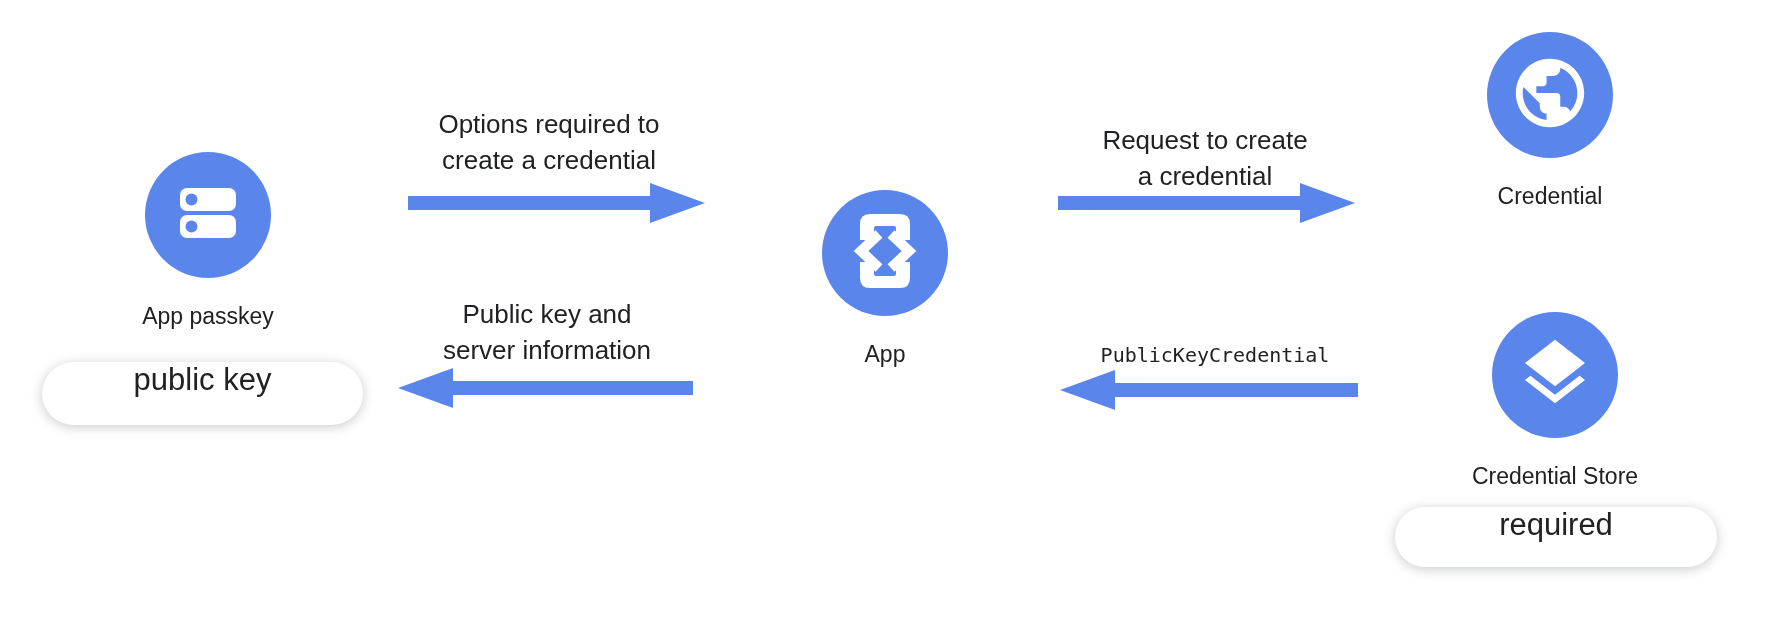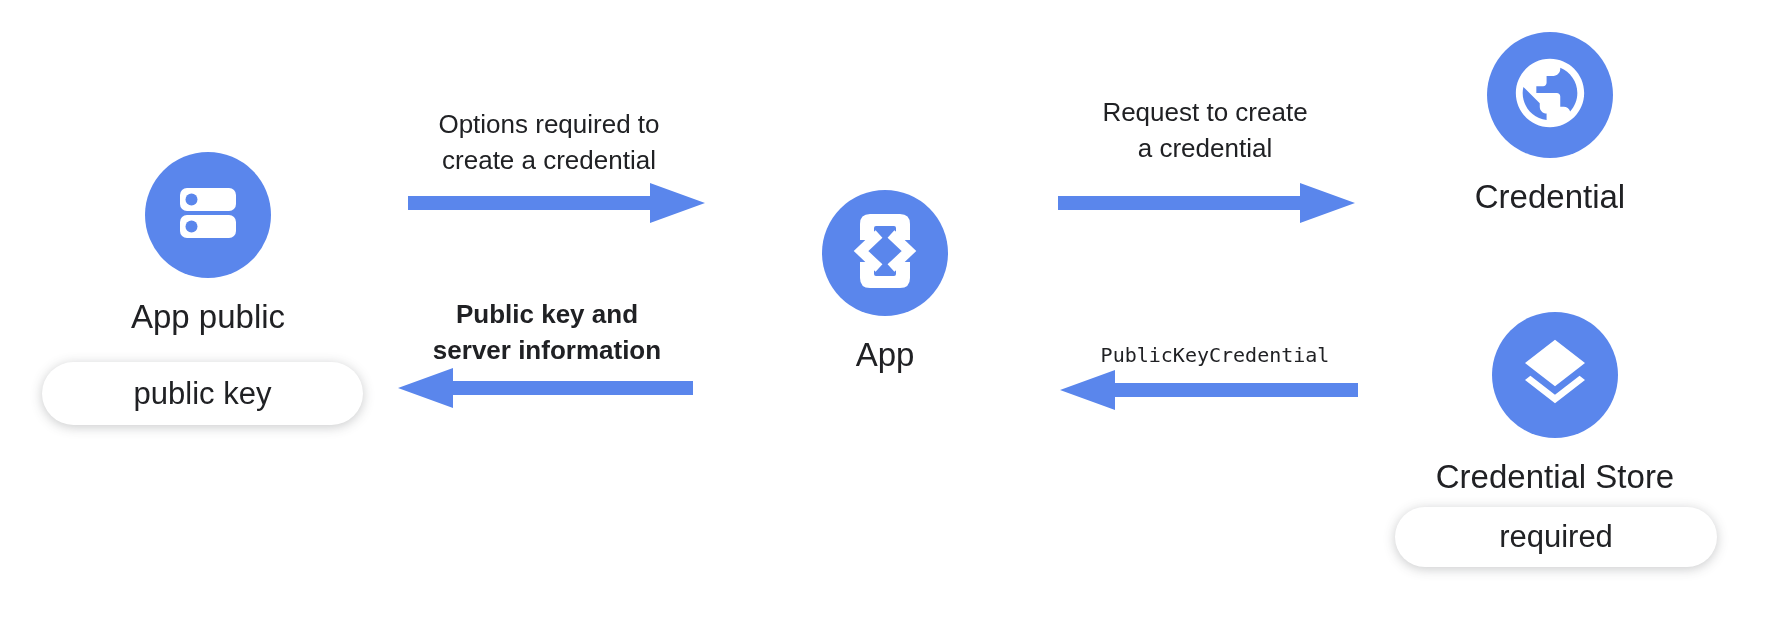--- a/index.html
+++ b/index.html
@@ -28,33 +28,33 @@
     height: 126px;
     border-radius: 50%;
     background: var(--accent-blue);
     display: flex;
     align-items: center;
     justify-content: center;
     flex: none;
   }
   .node-label {
     margin-top: 20px;
-    font-size: 33px;
+    font-size: 23px;
     line-height: 37px;
     font-weight: 500;
     text-align: center;
     white-space: nowrap;
   }
   .pill {
     position: absolute;
     background: var(--pill-bg);
     border-radius: 999px;
     box-shadow: 0 2px 12px rgba(60,64,67,0.28);
     display: flex;
-    align-items: center;
+    align-items: flex-start;
     justify-content: center;
     font-size: 31px;
     font-weight: 500;
   }
   .arrow-label {
     position: absolute;
     text-align: center;
     font-size: 26px;
     line-height: 36px;
     font-weight: 400;
@@ -99,21 +99,21 @@
     <div class="node-circle">
       <span>
         <svg width="126" height="126" viewBox="0 0 126 126">
           <rect class="icon-white" x="35" y="38" width="56" height="23" rx="7"></rect>
           <rect class="icon-white" x="35" y="65" width="56" height="23" rx="7"></rect>
           <circle class="icon-blue" cx="46.5" cy="49.5" r="6"></circle>
           <circle class="icon-blue" cx="46.5" cy="76.5" r="6"></circle>
         </svg>
       </span>
     </div>
-    <div class="node-label">App public</div>
+    <div class="node-label">App passkey</div>
   </div>
 
   <div class="pill" style="left:42px; top:362px; width:321px; height:63px;">
     <span>public key</span>
   </div>
 
   <div class="node" style="left:775px; top:190px; width:220px;">
     <div class="node-circle">
       <span>
         <svg width="126" height="126" viewBox="0 0 126 126">
@@ -157,30 +157,30 @@
 
   <div class="arrow-label" style="left:389px; top:106px; width:320px;">
     <div>Options required to</div>
     <div>create a credential</div>
   </div>
   <div class="arrow right" style="left:408px; top:183px; width:297px;">
     <div class="shaft"></div>
     <div class="head"></div>
   </div>
 
-  <div class="arrow-label" style="left:1045px; top:94px; width:320px;">
+  <div class="arrow-label" style="left:1045px; top:122px; width:320px;">
     <div>Request to create</div>
     <div>a credential</div>
   </div>
   <div class="arrow right" style="left:1058px; top:183px; width:297px;">
     <div class="shaft"></div>
     <div class="head"></div>
   </div>
 
-  <div class="arrow-label" style="left:387px; top:296px; width:320px;font-weight:bold;">
+  <div class="arrow-label" style="left:387px; top:296px; width:320px;">
     <div>Public key and</div>
     <div>server information</div>
   </div>
   <div class="arrow left" style="left:398px; top:368px; width:295px;">
     <div class="shaft"></div>
     <div class="head"></div>
   </div>
 
   <div class="mono-label" style="left:1015px; top:337px; width:400px;">PublicKeyCredential</div>
   <div class="arrow left" style="left:1060px; top:370px; width:298px;">

